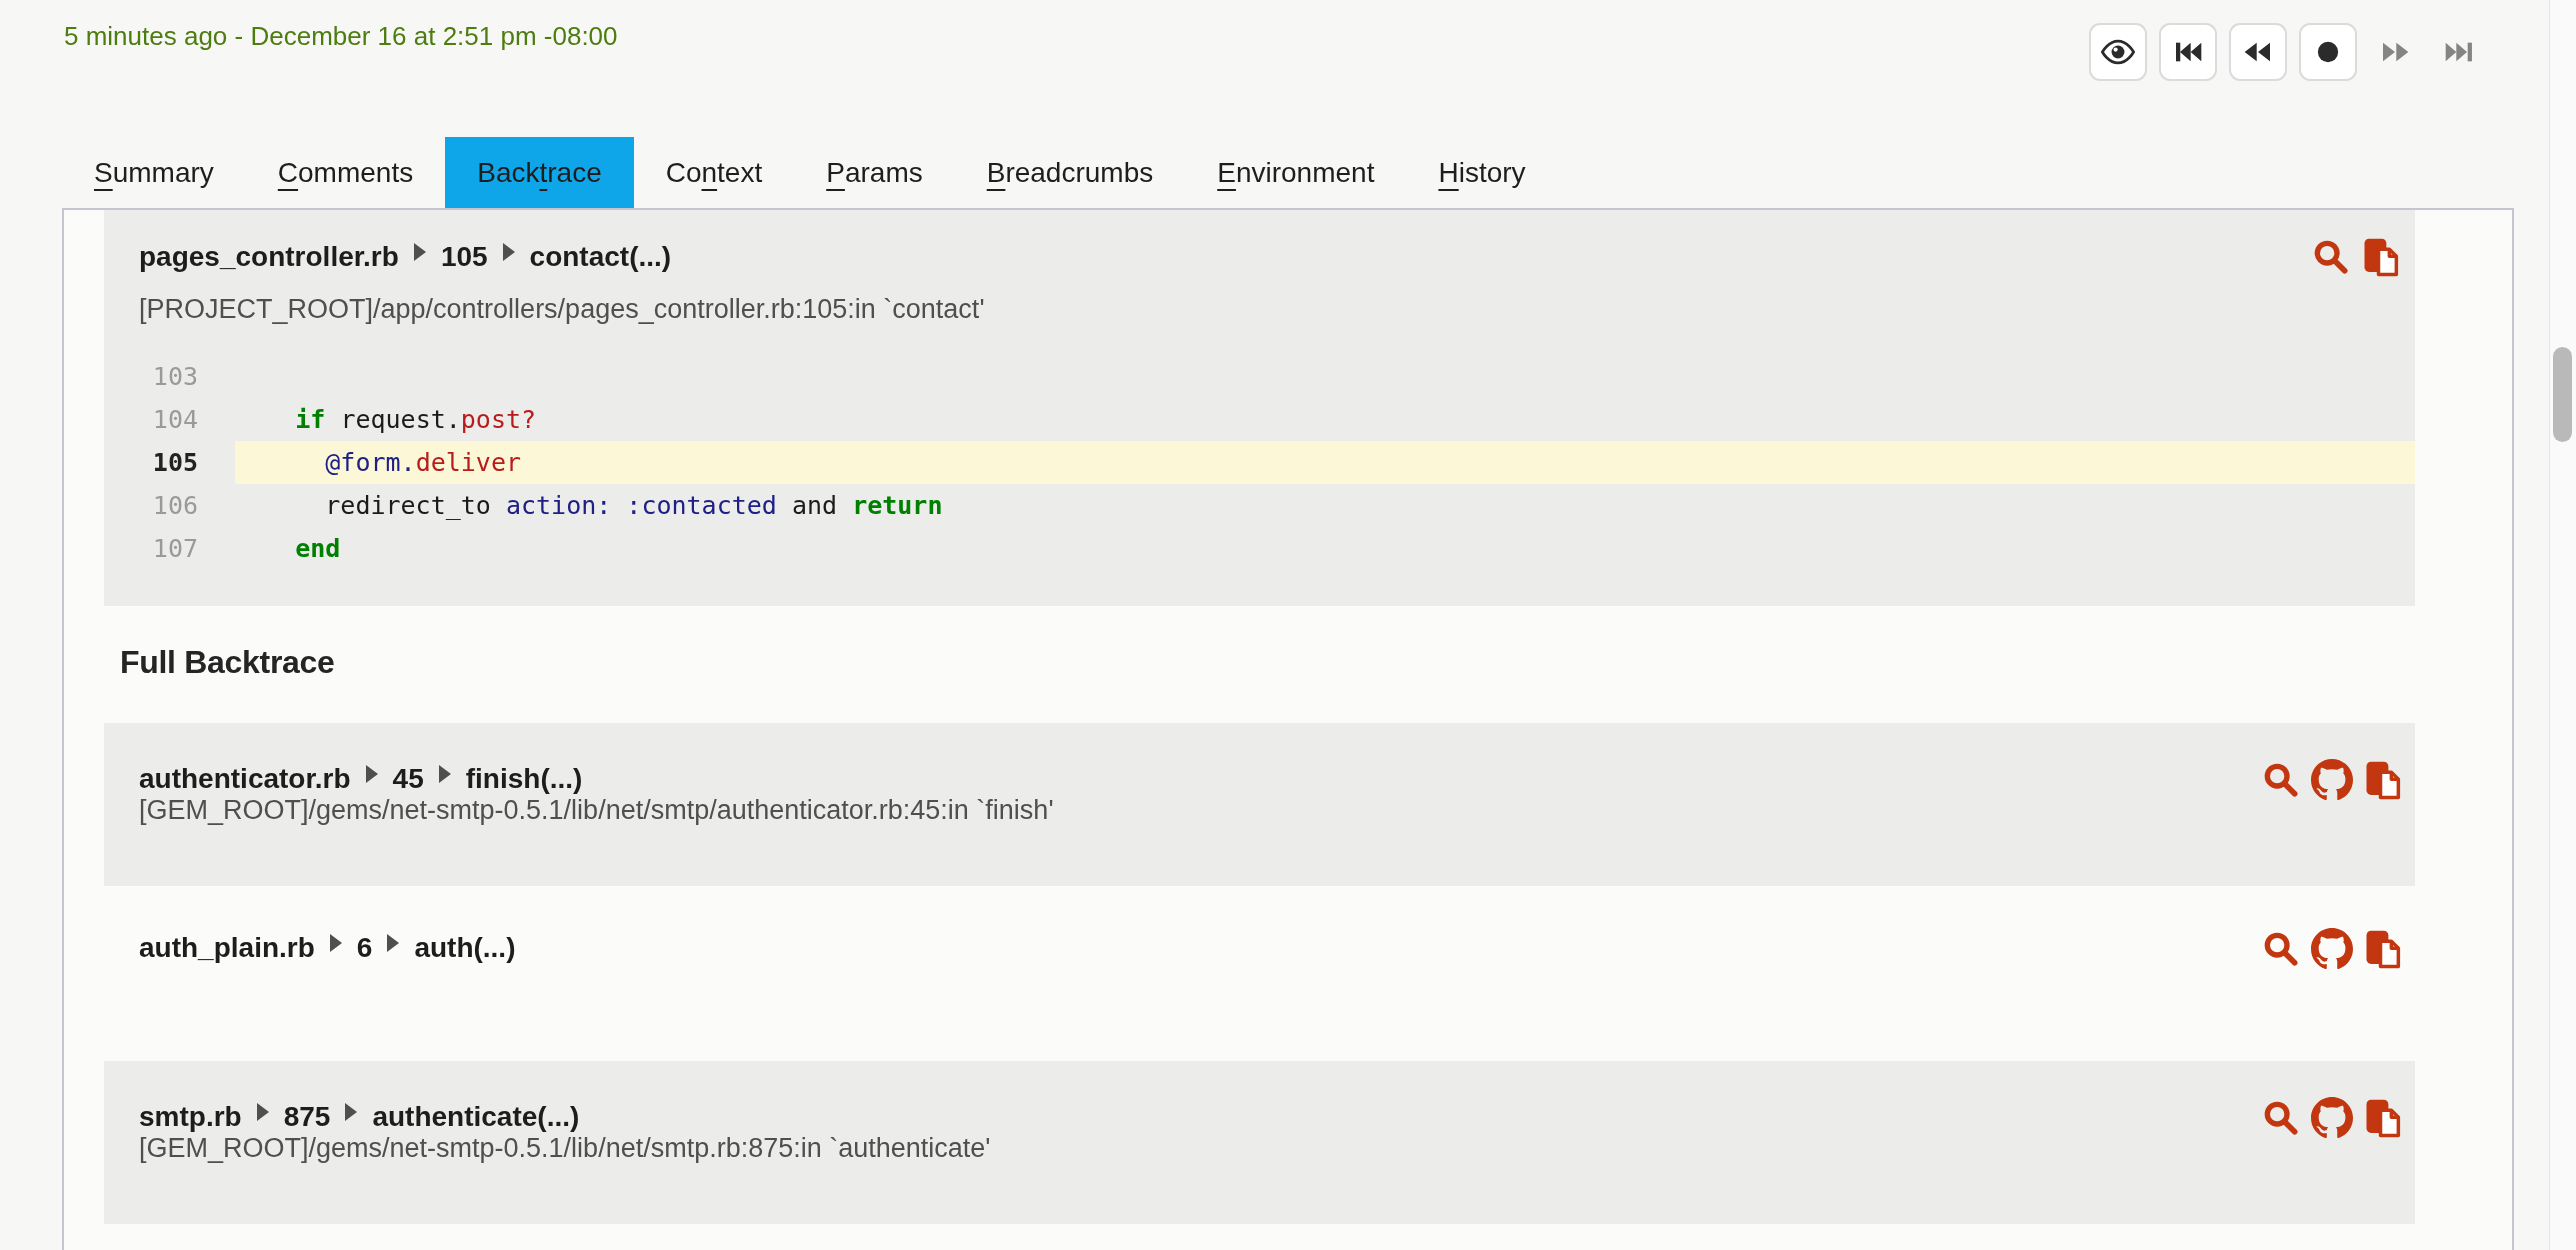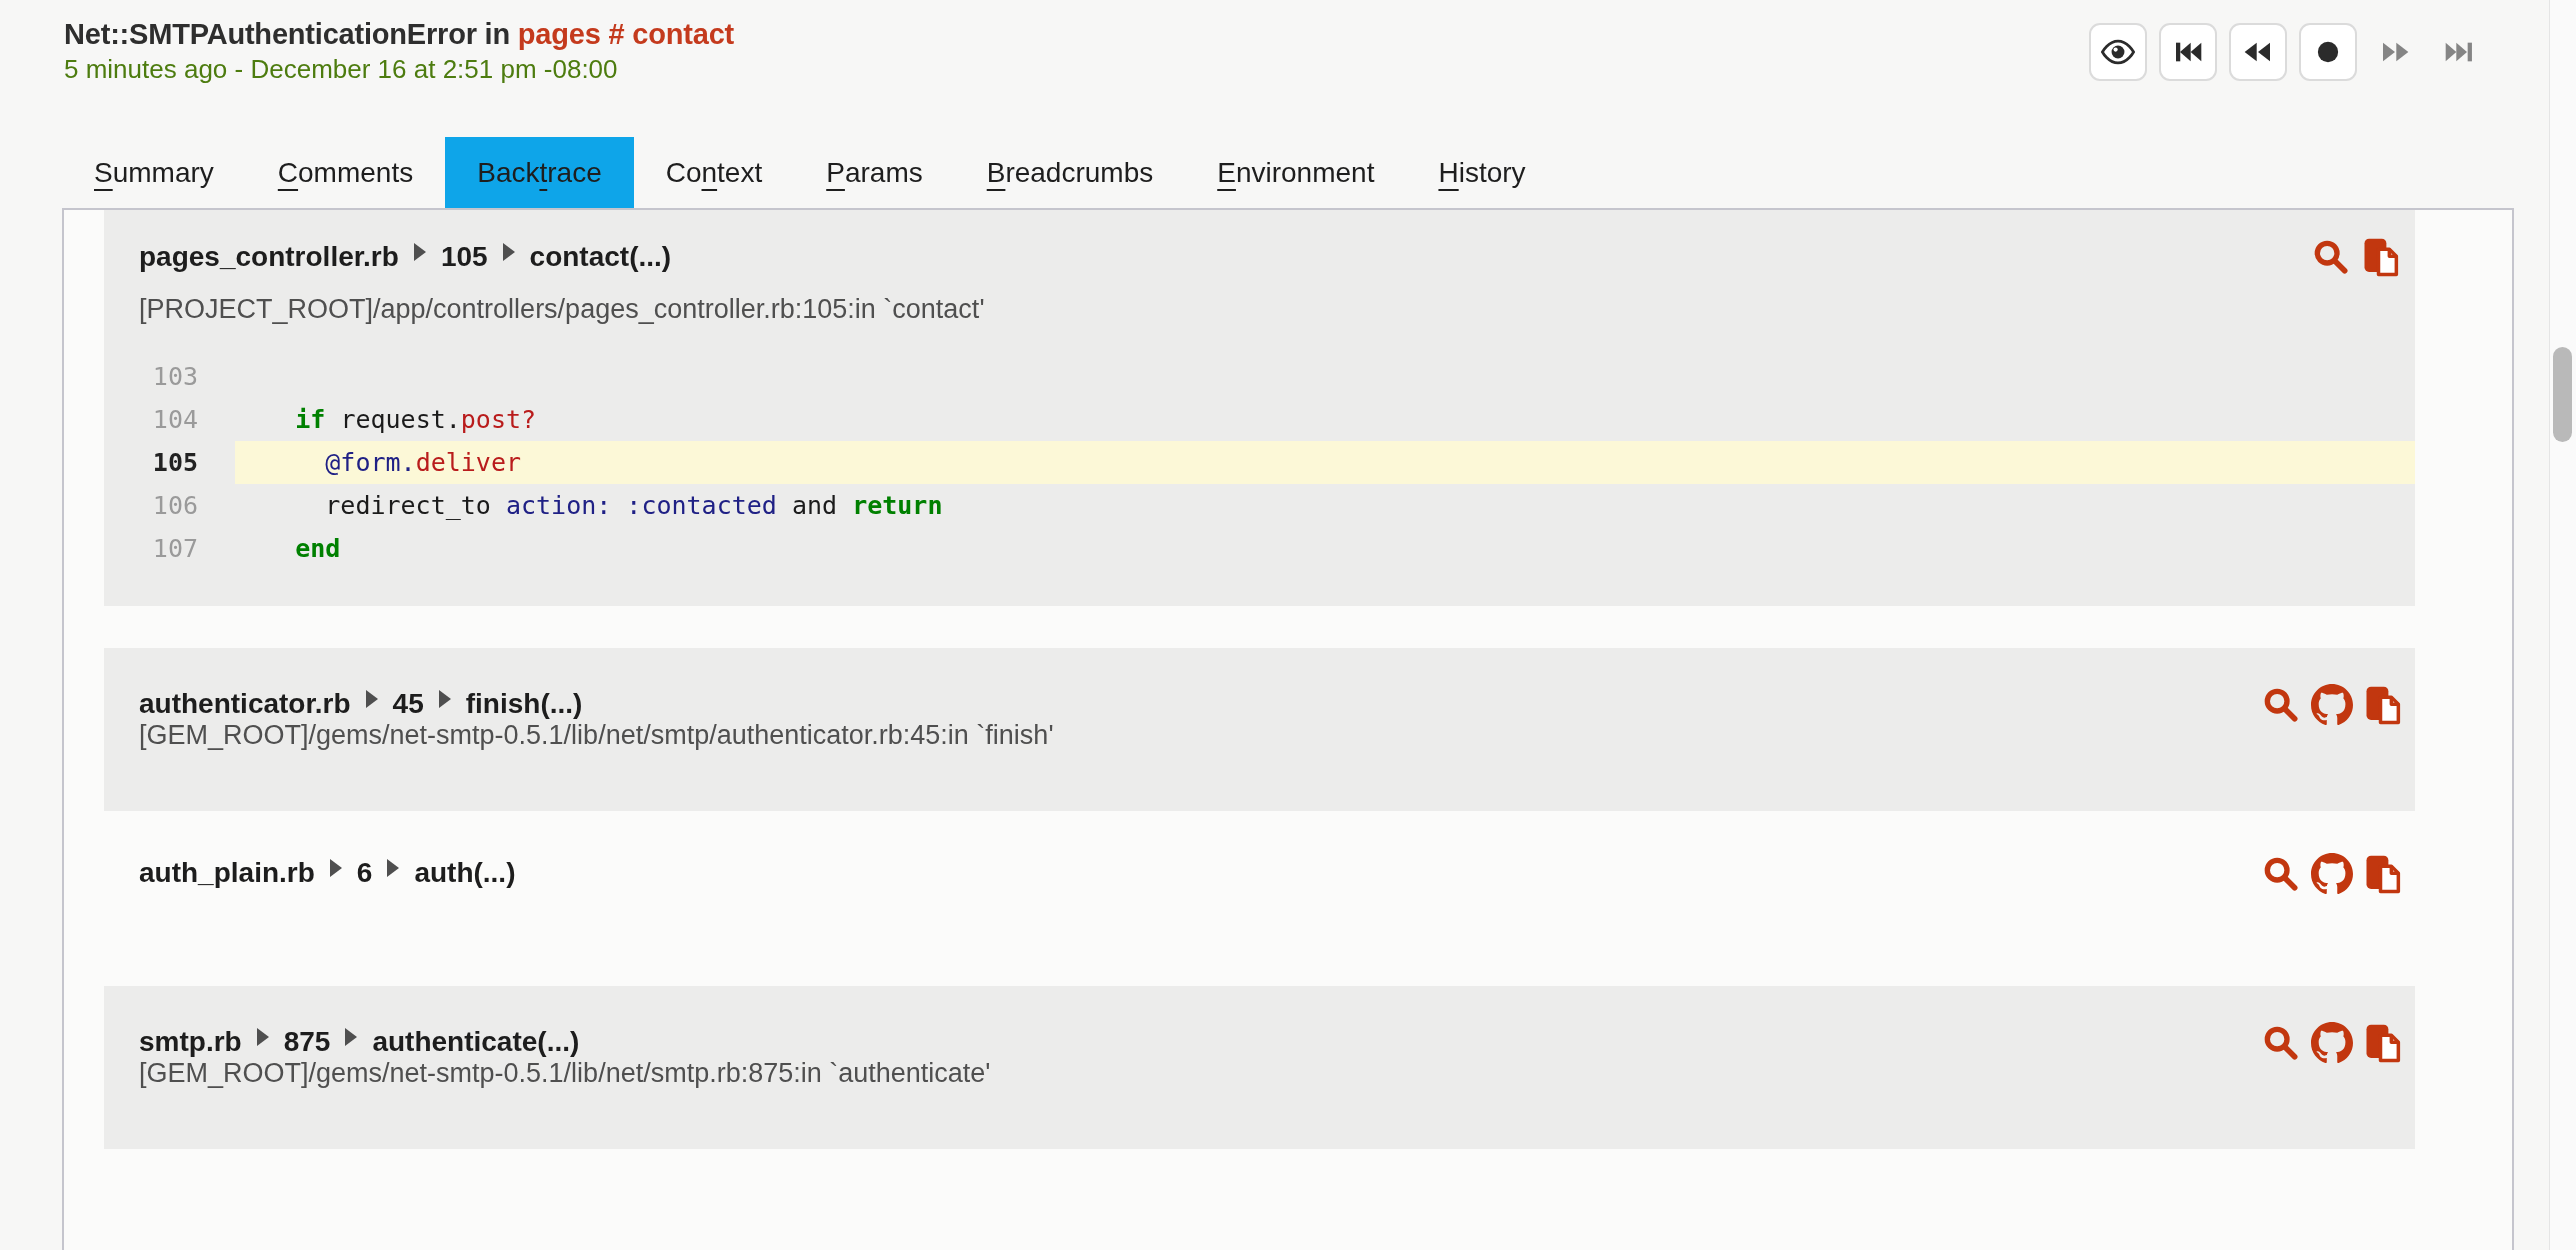--- a/index.html
+++ b/index.html
@@ -74,21 +74,20 @@
   .bt-row .iconbar { position:absolute; right:10px; top:36px; }
 
   
   .scroll-track { position:absolute; right:0; top:0; width:27px; height:1250px; background:#fafafa; border-left:1px solid #e5e5e5; }
   .scroll-thumb { position:absolute; right:4px; top:347px; width:19px; height:95px; border-radius:10px; background:#b9b9b9; }
 </style>
 </head>
 <body>
 
 <div class="header">
-  <div class="title"><span>Net::SMTPAuthenticationError</span><span> in </span><span class="loc">pages # contact</span></div>
   <div class="subtitle">5 minutes ago - December 16 at 2:51 pm -08:00</div>
 </div>
 
 <div class="toolbar">
   <div class="tb-btn">
     <span>
         <svg width="36" height="36" viewBox="0 0 24 24">
       <path d="M1.6 12s4-7.3 10.4-7.3S22.4 12 22.4 12s-4 7.3-10.4 7.3S1.6 12 1.6 12z" fill="none" stroke="#2b2b2b" stroke-width="1.8"></path>
       <circle cx="12" cy="12" r="4.3" fill="#2b2b2b"></circle>
       <circle cx="10.4" cy="10.4" r="1.4" fill="#fff"></circle>
@@ -211,20 +210,21 @@
         <span class="num">106</span>
         <span class="line"><span class="pl">      redirect_to </span><span class="sym">action: :contacted</span><span class="pl"> and </span><span class="kw">return</span></span>
       </div>
       <div class="code-row">
         <span class="num">107</span>
         <span class="line"><span class="pl">    </span><span class="kw">end</span></span>
       </div>
     </div>
   </div>
 
+  <div class="fb-heading">Full Backtrace</div>
 
   <div class="bt-rows">
 
     <div class="bt-row shaded">
       <div class="bt-title">
         <span>authenticator.rb</span>
         <span class="sep"></span>
         <span>45</span>
         <span class="sep"></span>
         <span>finish(...)</span>

